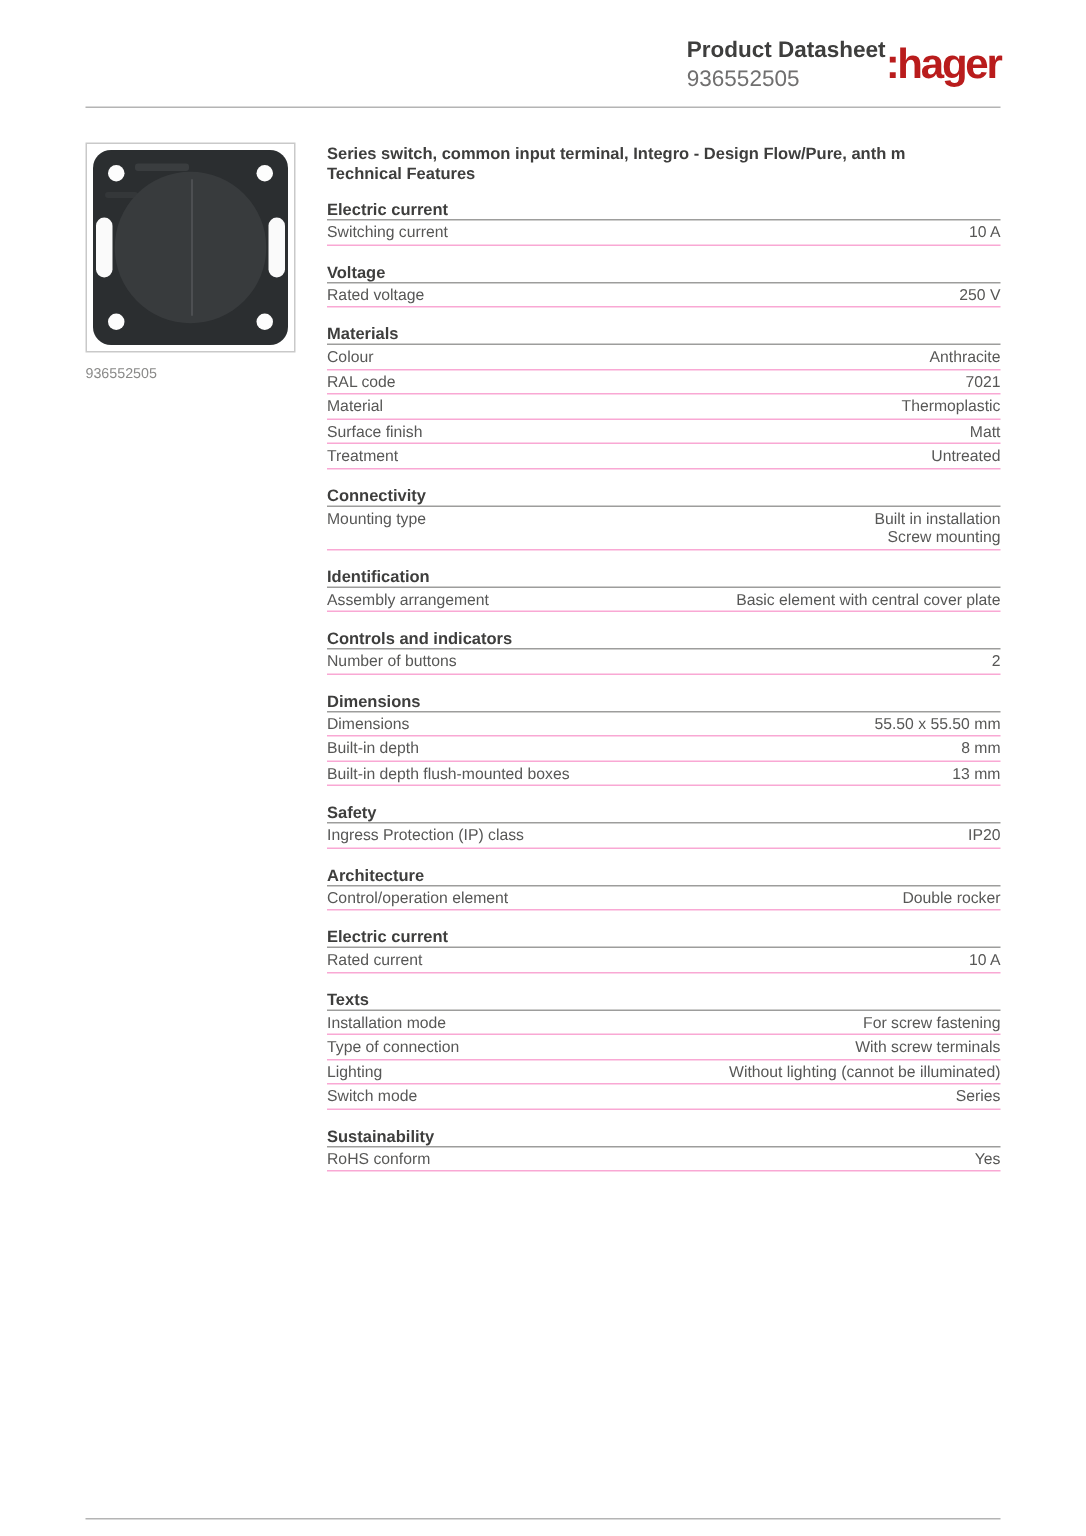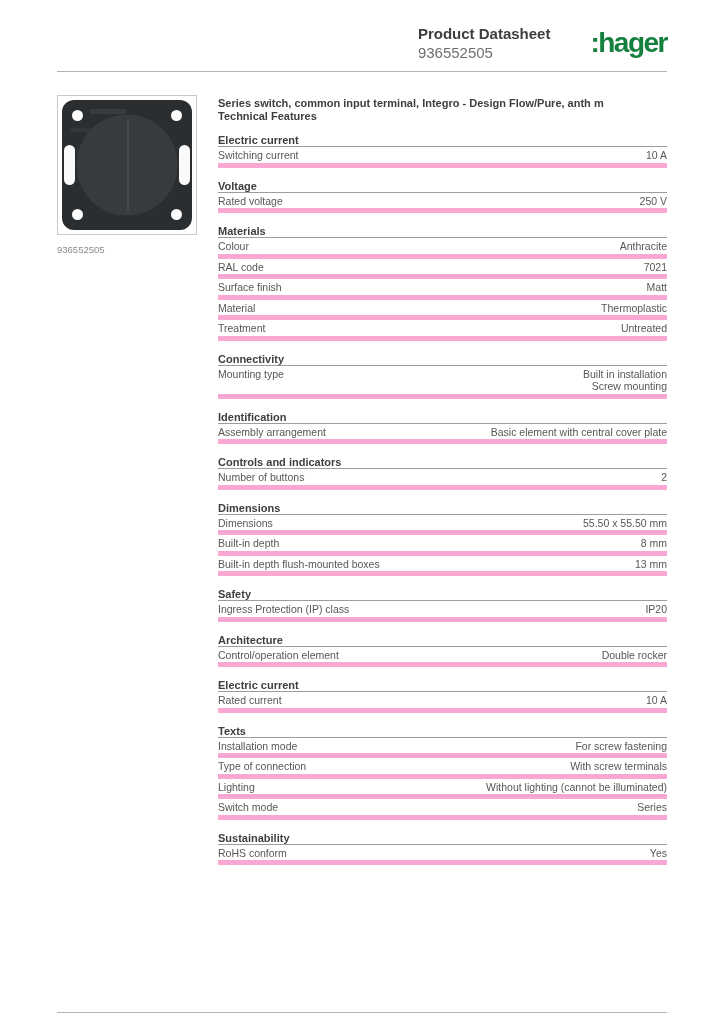--- a/index.html
+++ b/index.html
@@ -34,21 +34,21 @@
   .plate-mark2 { position:absolute; left:8px; top:28px; width:22px; height:4px; background:#343739; border-radius:2px; }
   .image-caption { margin-top:9px; font-size:9.5px; color:#8a8a89; }
 
   
   .details-col { flex:1; min-width:0; }
   .product-title { font-size:11px; font-weight:bold; color:#3e3e3d; line-height:13px; margin-top:2px; }
   .tf-heading { font-size:11px; font-weight:bold; color:#3e3e3d; }
   .section { margin-top:12px; }
   .section-title { font-size:11px; font-weight:bold; color:#3e3e3d; padding-bottom:0; border-bottom:1px solid #9d9d9c; }
   .spec-row { display:flex; justify-content:center; align-items:flex-start; gap:12px;
-              border-bottom:5px solid #f9a8d4; padding:2px 0 1px 0;
+              border-bottom:1px solid #f9a8d4; padding:2px 0 1px 0;
               font-size:10.5px; color:#575756; line-height:12.5px; }
   .spec-label { text-align:left; flex:none; }
   .spec-value { text-align:right; white-space:pre-line; flex:1; }
 
   
   .footer { position:absolute; left:57px; right:57px; bottom:14px; }
   .footer-rule { border:0; border-top:1px solid #b4b4b4; margin-bottom:10px; }
   .footer-row { display:flex; justify-content:space-between; align-items:baseline; }
   .f-left { font-size:10px; font-weight:bold; color:#3e3e3d; }
   .f-center { font-size:9.5px; color:#8b8b8a; }
@@ -57,21 +57,21 @@
 </head>
 <body>
 
 <div class="page">
 
   <div class="header">
     <div>
       <div class="doc-title">Product Datasheet</div>
       <div class="doc-number">936552505</div>
     </div>
-    <div class="logo" style="color: #15803d; margin-left: 40px;">:hager</div>
+    <div class="logo" style="color: #b91c1c;">:hager</div>
   </div>
   <hr class="rule">
 
   <div class="main">
 
     <div class="image-col">
       <div class="product-image">
         <div class="plate" style="background: rgb(43, 46, 48);">
           <div class="plate-mark"></div>
           <div class="plate-mark2"></div>
@@ -111,26 +111,26 @@
             <div class="section-title">Materials</div>
             <div class="spec-row">
               <span class="spec-label">Colour</span>
               <span class="spec-value">Anthracite</span>
             </div>
             <div class="spec-row">
               <span class="spec-label">RAL code</span>
               <span class="spec-value">7021</span>
             </div>
             <div class="spec-row">
+              <span class="spec-label">Material</span>
+              <span class="spec-value">Thermoplastic</span>
+            </div>
+            <div class="spec-row">
               <span class="spec-label">Surface finish</span>
               <span class="spec-value">Matt</span>
-            </div>
-            <div class="spec-row">
-              <span class="spec-label">Material</span>
-              <span class="spec-value">Thermoplastic</span>
             </div>
             <div class="spec-row">
               <span class="spec-label">Treatment</span>
               <span class="spec-value">Untreated</span>
             </div>
           </div>
           <div class="section">
             <div class="section-title">Connectivity</div>
             <div class="spec-row">
               <span class="spec-label">Mounting type</span>

